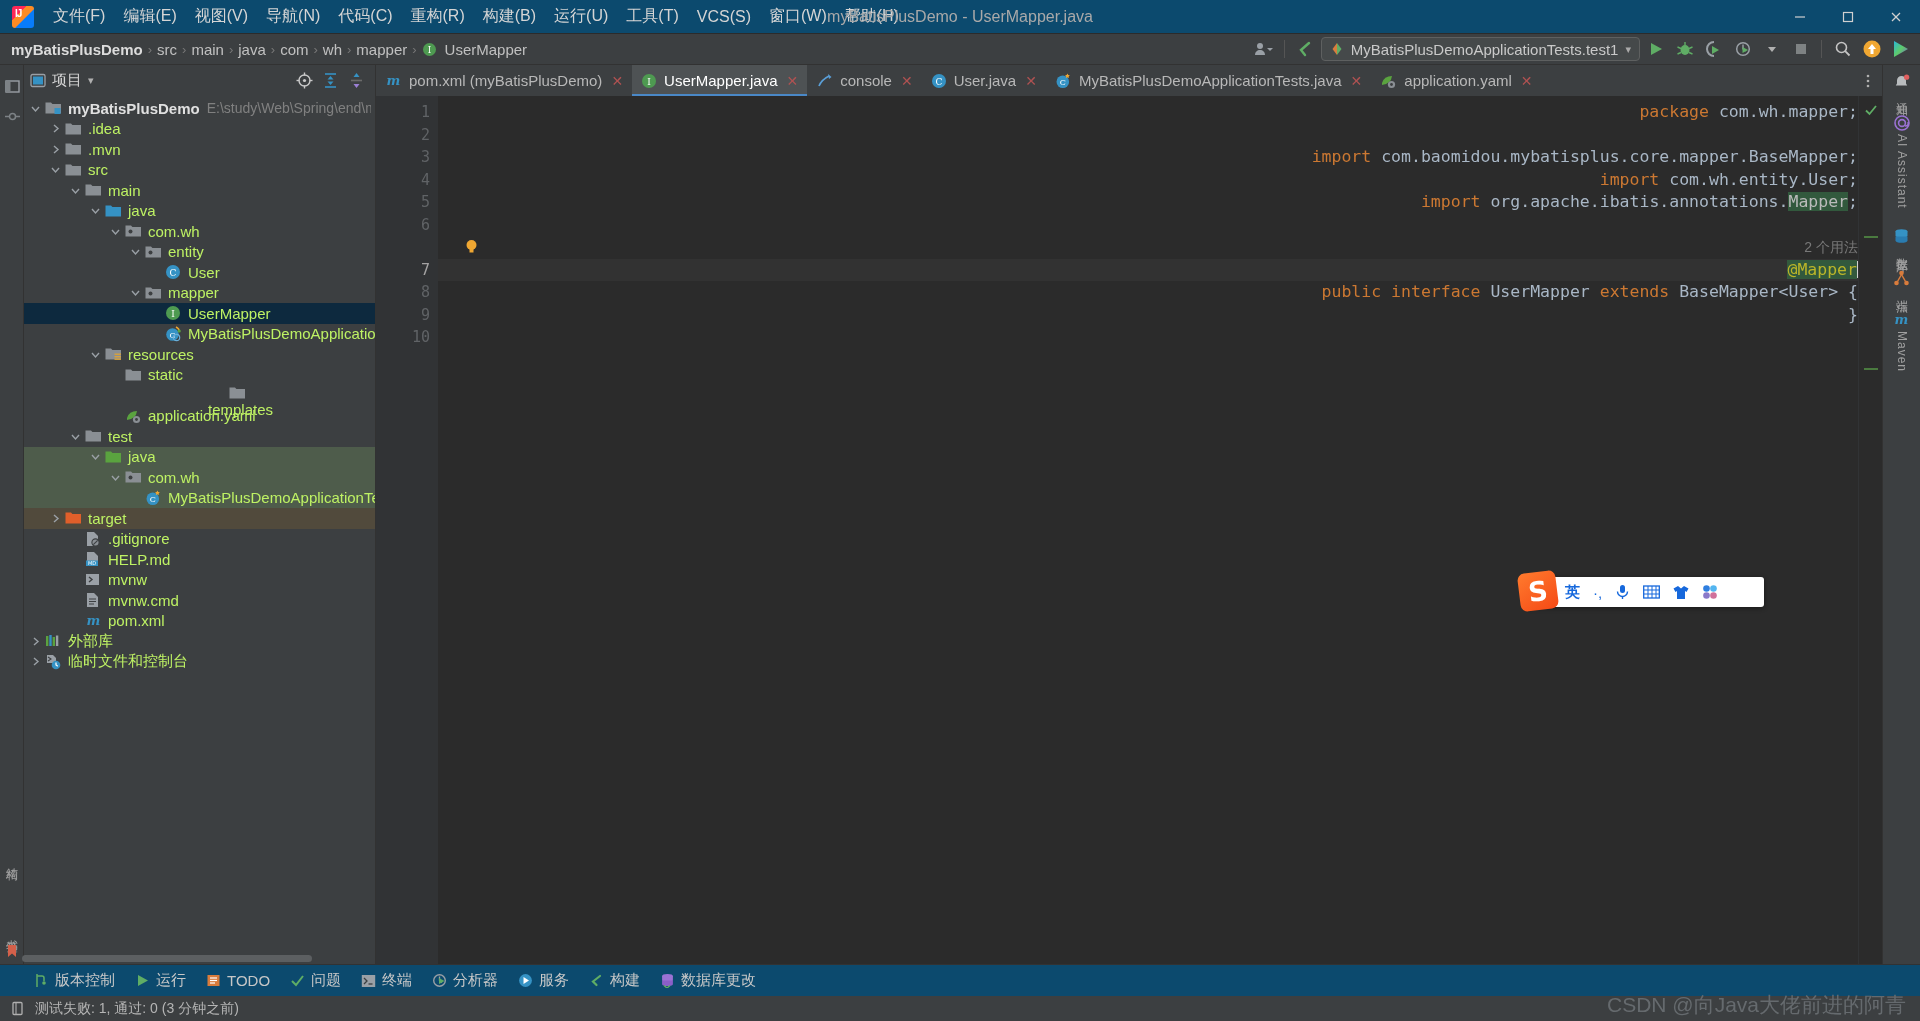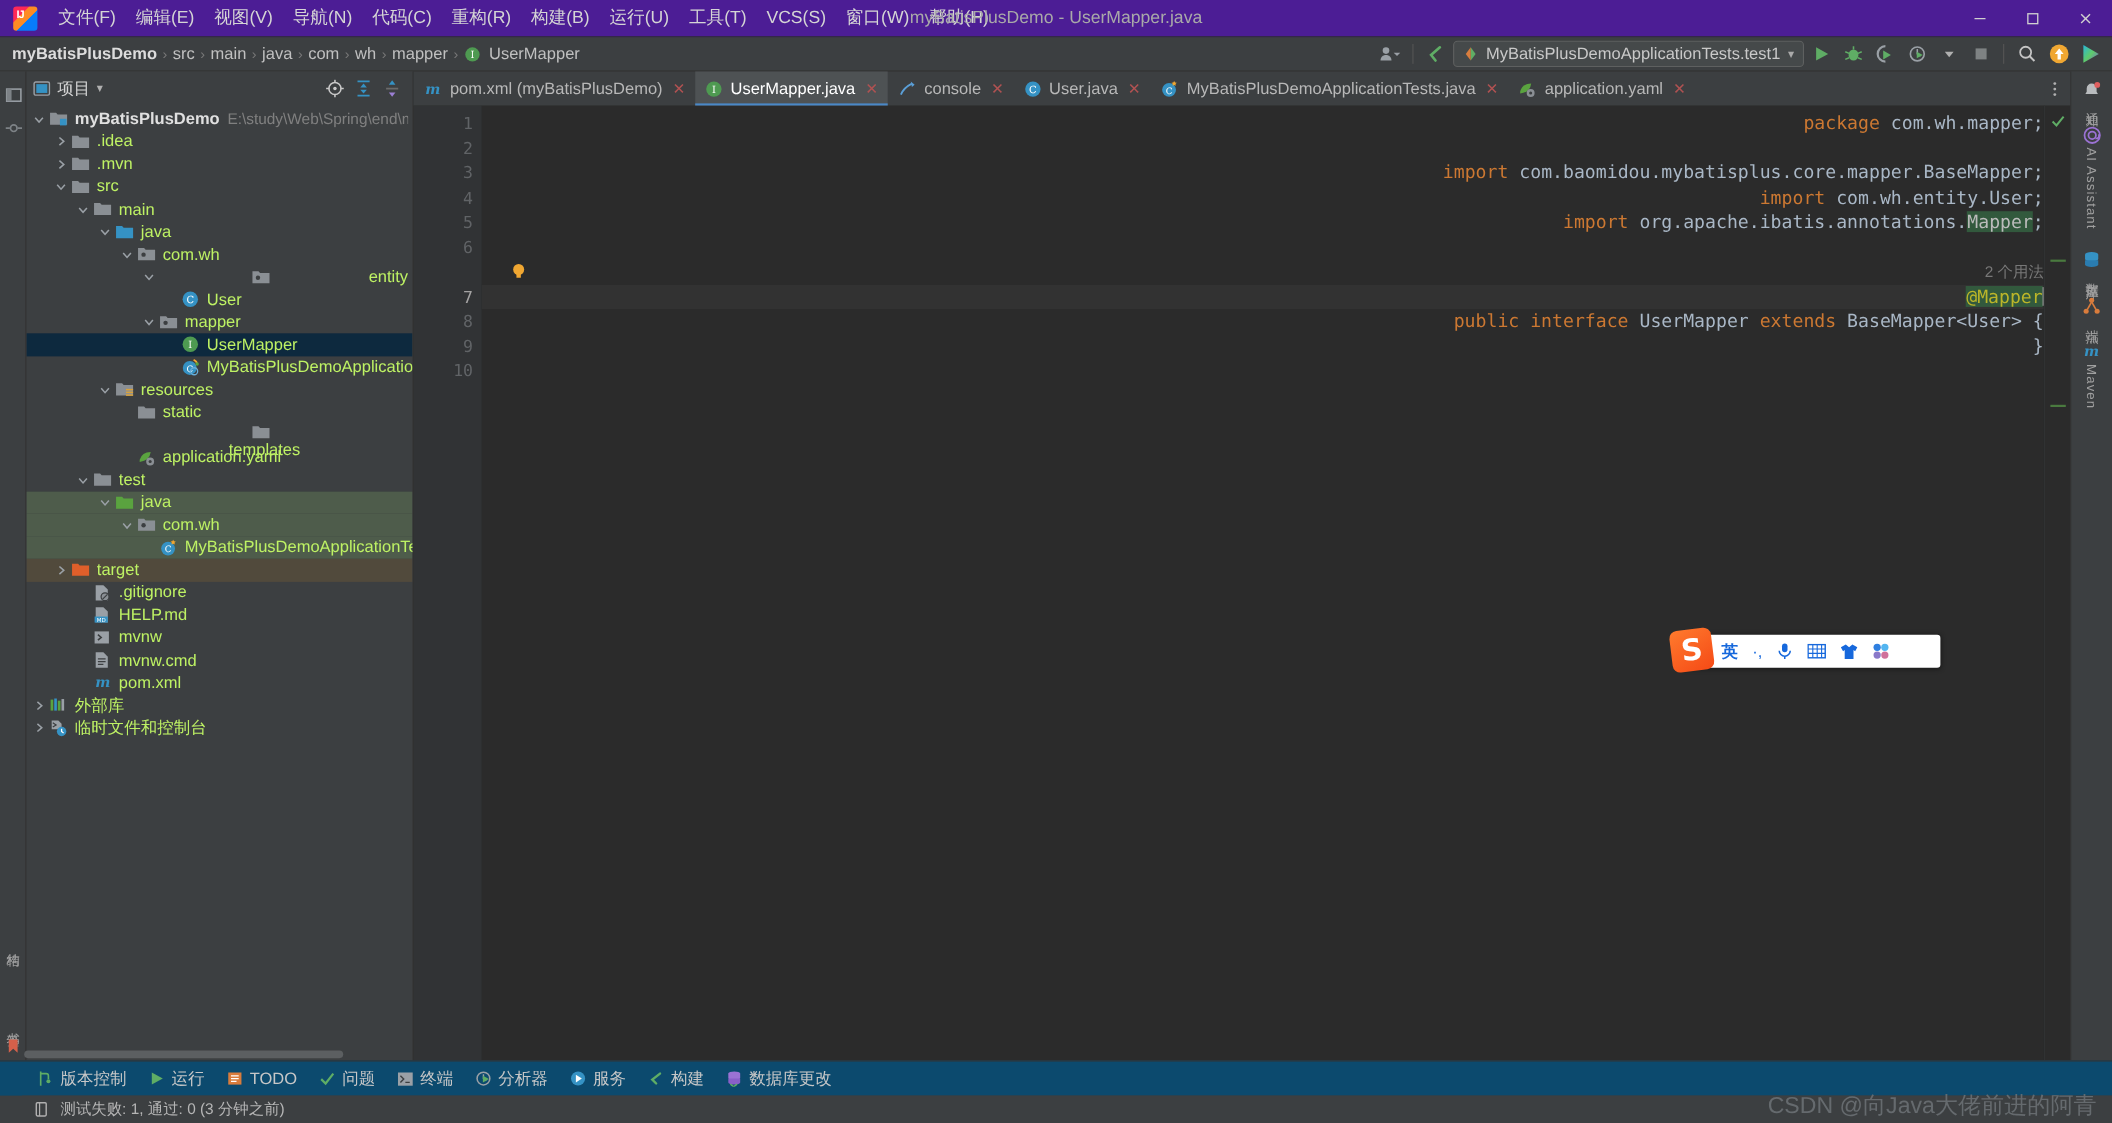--- a/index.html
+++ b/index.html
@@ -6,21 +6,21 @@
   html, body {
     width: 1920px; height: 1021px;
     background: #3c3f41;
     font-family: "Liberation Sans", "DejaVu Sans", sans-serif;
     overflow: hidden;
   }
   body { position: relative; color: #bbbbbb; font-size: 16px; }
 
   
   .menubar {
-    height: 34px; background: #4c1d95; display: flex; align-items: center;
+    height: 34px; background: #0c4a6e; display: flex; align-items: center;
     position: relative; border-bottom: 1px solid #2b2b2b;
   }
   .ij-logo {
     width: 22px; height: 22px; margin: 0 10px 0 12px;
     border-radius: 3px; position: relative; flex: none;
     background: linear-gradient(135deg,#fe2857 0%,#fe2857 32%,#fd8b23 34%,#fd8b23 56%,#087cfa 58%,#087cfa 100%);
     overflow: hidden;
   }
   .ij-logo::after {
     content: "IJ"; position: absolute; left: 3px; top: 2px;
@@ -122,21 +122,21 @@
   .rs-icon { width: 22px; height: 22px; display:flex; align-items:center; justify-content:center; }
 
   
   .bottombar {
     position: absolute; left: 0; right: 0; bottom: 25px; height: 32px; background: #0c4a6e;
     display: flex; align-items: center; padding-left: 26px; gap: 4px; border-top: 1px solid #323232;
   }
   .bb-item { display:flex; align-items:center; gap:6px; padding: 3px 8px; font-size: 15px; color: #c7c7c7; border-radius: 4px;}
   .statusbar {
     position: absolute; left: 0; right: 0; bottom: 0; height: 25px; background: #3c3f41;
-    display:flex; align-items:center; padding-left: 10px; gap: 10px; font-size: 14px; color: #b5b5b5; margin-left: 20px;
+    display:flex; align-items:center; padding-left: 10px; gap: 10px; font-size: 14px; color: #b5b5b5;
   }
   .watermark { position:absolute; right: 14px; bottom: 2px; font-size: 21px; color: #6d7276; opacity:.85;}
 
   
   .ime {
     position: absolute; left: 1527px; top: 577px; height: 30px; width: 237px;
     background: #ffffff; border-radius: 3px; display:flex; align-items:center;
     box-shadow: 0 1px 5px rgba(0,0,0,.45);
   }
   .ime-logo { position:absolute; left: -8px; top: -5px; width: 38px; height: 38px;
@@ -458,21 +458,21 @@
             </svg>
           </span>
           <span class="ticon">
             <svg width="17" height="15" viewBox="0 0 17 15">
               <path d="M0.5 2.5 h5.5 l1.4 1.6 h8.6 v9.4 h-15.5 z" fill="#8a8f94"></path>
               <circle cx="5.5" cy="8.5" r="2" fill="#3c3f41"></circle>
             </svg>
           </span>
           <span class="tlabel">com.wh</span>
         </div>
-        <div class="tree-row" style="padding-left: 106px; justify-content: space-between;">
+        <div class="tree-row" style="padding-left: 106px;">
           <span class="arrow">
             <svg width="11" height="11" viewBox="0 0 11 11">
               <path d="M2 4 L5.5 8 L9 4" stroke="#9aa0a6" stroke-width="1.4" fill="none"></path>
             </svg>
           </span>
           <span class="ticon">
             <svg width="17" height="15" viewBox="0 0 17 15">
               <path d="M0.5 2.5 h5.5 l1.4 1.6 h8.6 v9.4 h-15.5 z" fill="#8a8f94"></path>
               <circle cx="5.5" cy="8.5" r="2" fill="#3c3f41"></circle>
             </svg>

